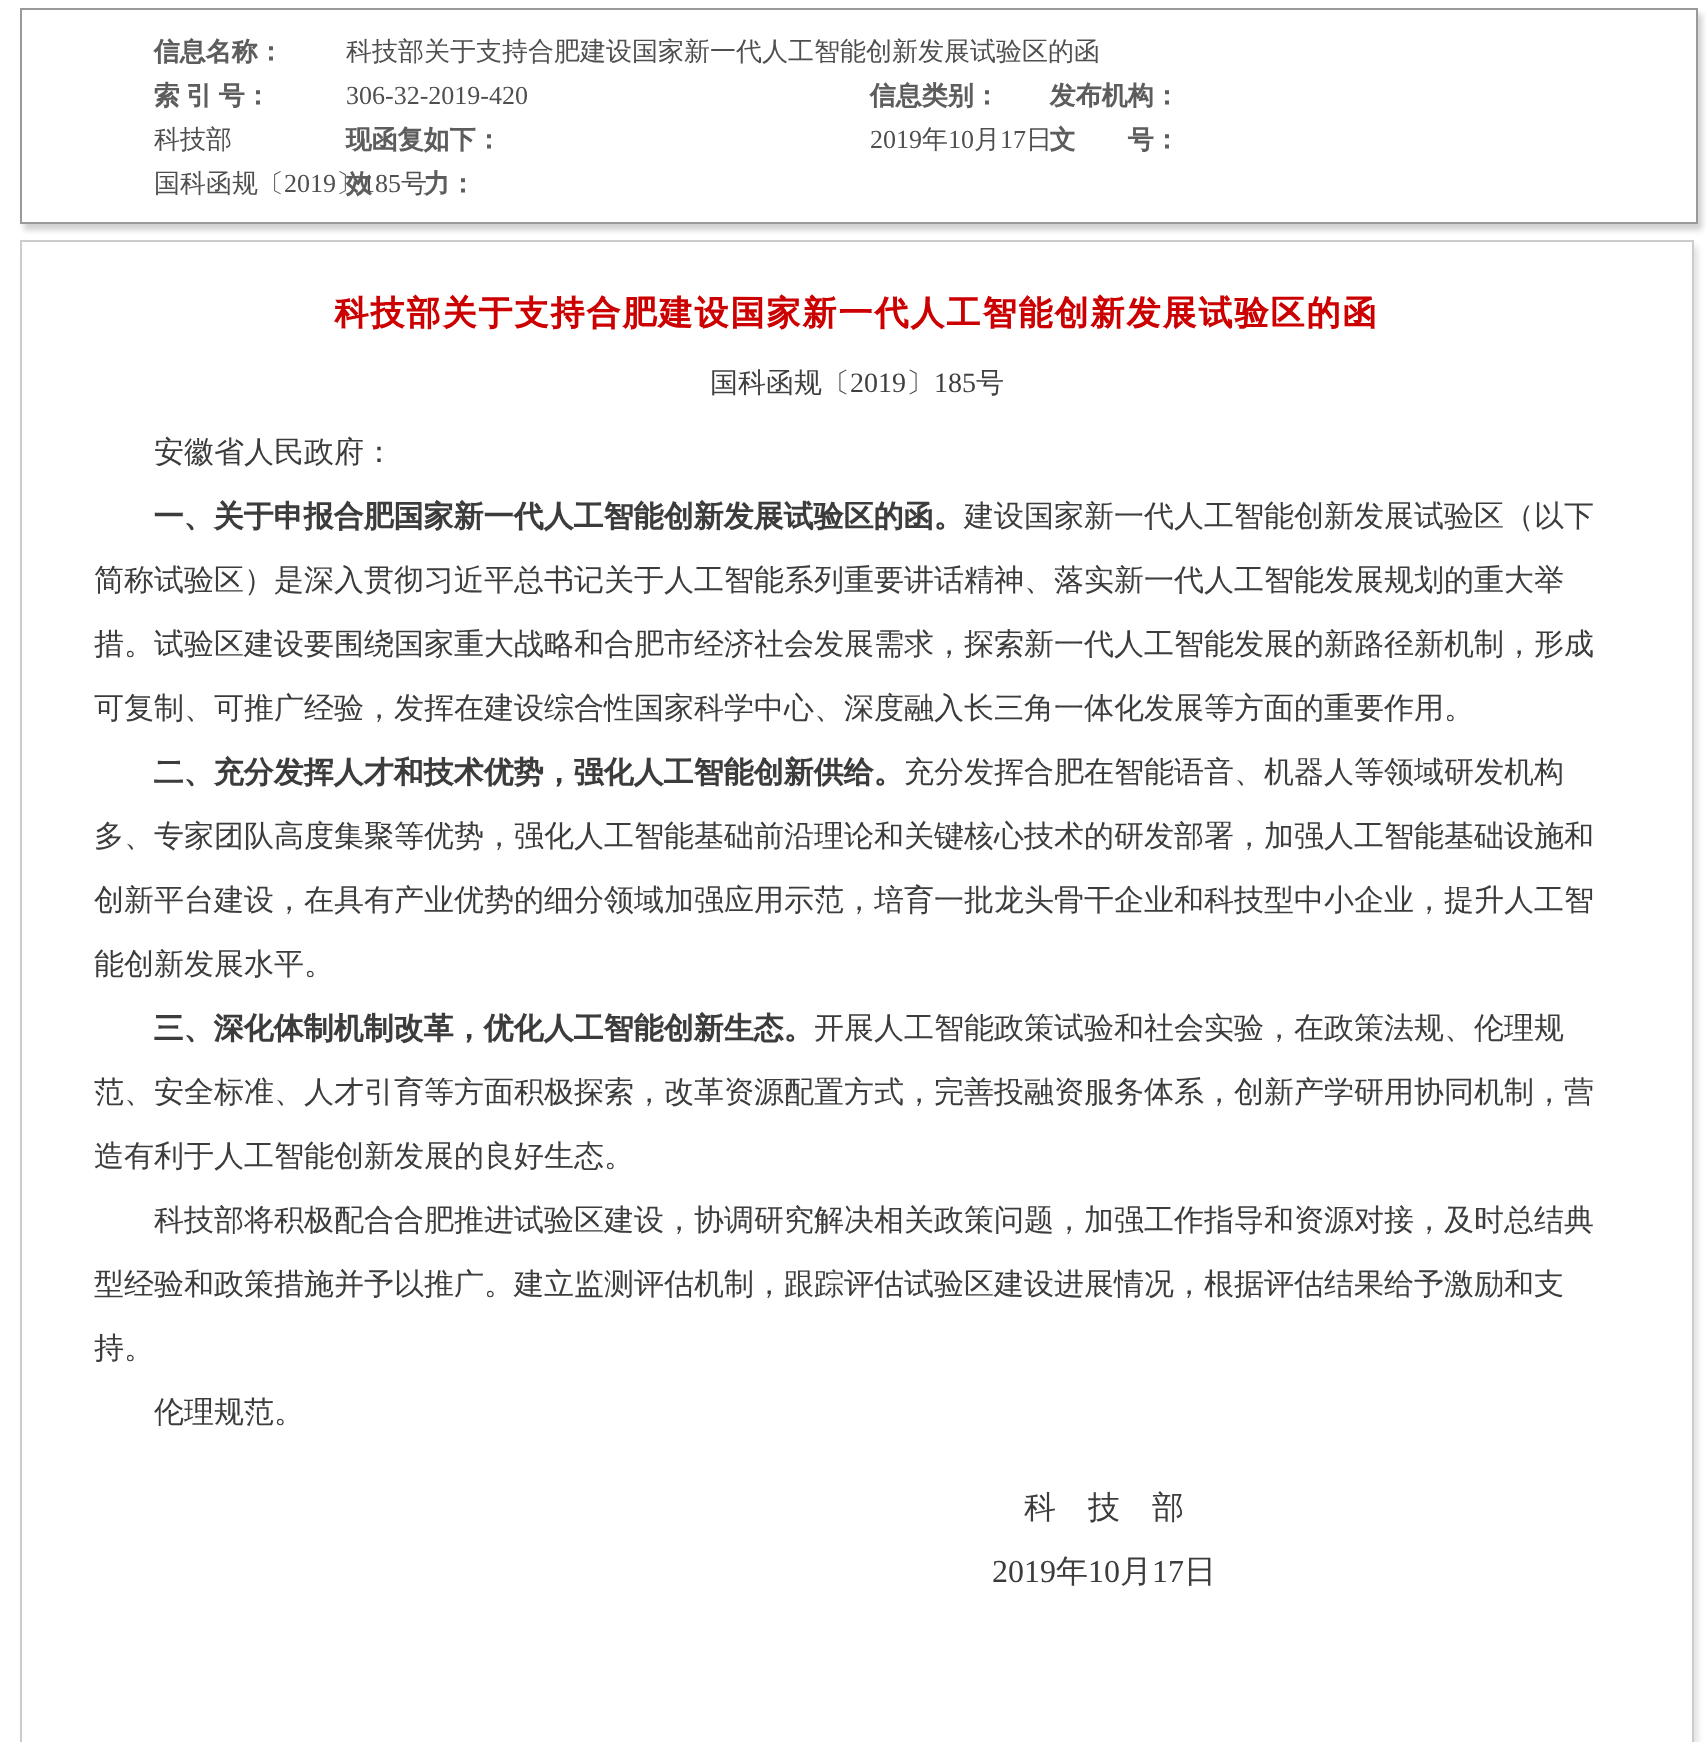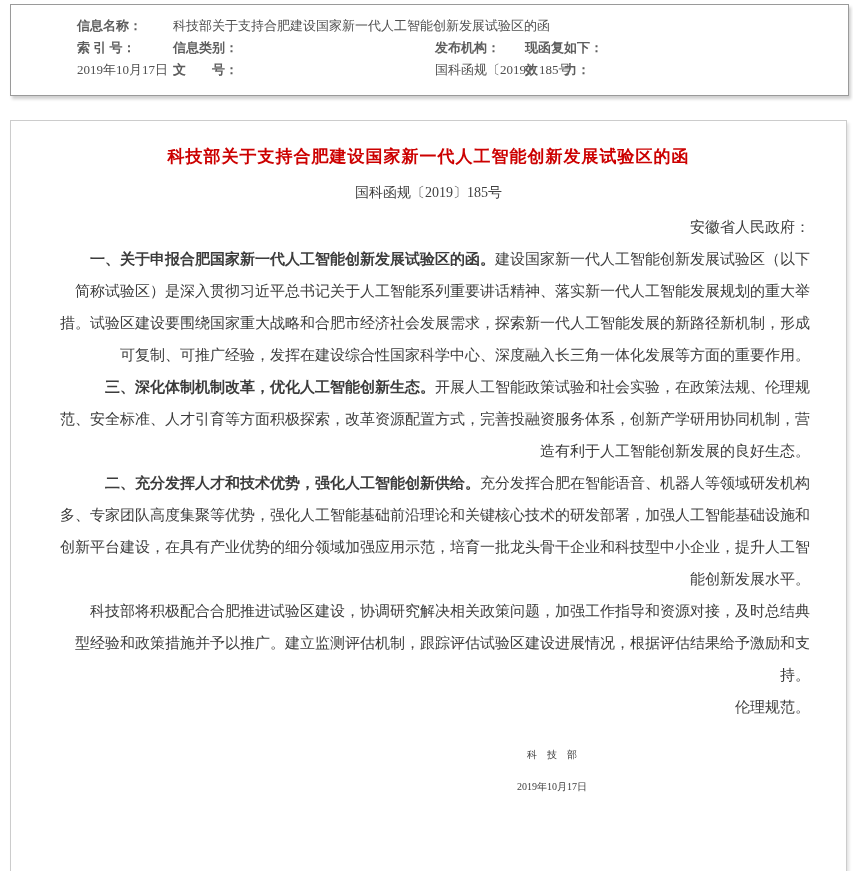--- a/index.html
+++ b/index.html
@@ -48,44 +48,46 @@
     letter-spacing: 1px;
   }
   .doc-number {
     text-align: center;
     font-size: 14px;
     line-height: 20px;
     margin-top: 14px;
     color: #3f3f3f;
   }
   .doc-body { margin-top: 8px; font-size: 15px; line-height: 32px; color: #3c3c3c; }
-  .doc-body p { text-indent: 2em; text-align: right; }
+  .doc-body p { text-indent: 2em; }
   .salutation { text-indent: 0; }
   .sec-lead { font-weight: bold; }
 
   .signature-block {
     margin-top: 16px;
     margin-left: 395px;
     width: 220px;
     text-align: center;
   }
-  .signature-block div { line-height: 32px; font-size: 10px; }
+  .signature-block div { line-height: 32px; font-size: 16px; }
 </style>
 </head>
 <body>
 
 <div class="info-panel">
 
   <span class="ilabel">信息名称：</span>
   <span class="ivalue span3">科技部关于支持合肥建设国家新一代人工智能创新发展试验区的函</span>
 
   <span class="ilabel">索 引 号：</span>
+  <span class="ivalue">306-32-2019-420</span>
   <span class="ilabel">信息类别：</span>
 
   <span class="ilabel">发布机构：</span>
+  <span class="ivalue">科技部</span>
   <span class="ilabel">现函复如下：</span>
   <span class="ivalue">2019年10月17日</span>
 
   <span class="ilabel">文　　号：</span>
   <span class="ivalue">国科函规〔2019〕185号</span>
   <span class="ilabel">效　　力：</span>
   <span class="ivalue"></span>
 </div>
 
 <div class="doc-panel">
@@ -94,23 +96,23 @@
 
   <div class="doc-number">国科函规〔2019〕185号</div>
 
   <div class="doc-body">
 
     <p class="salutation">安徽省人民政府：</p>
 
 
     <p><span class="sec-lead">一、关于申报合肥国家新一代人工智能创新发展试验区的函。</span><span>建设国家新一代人工智能创新发展试验区（以下简称试验区）是深入贯彻习近平总书记关于人工智能系列重要讲话精神、落实新一代人工智能发展规划的重大举措。试验区建设要围绕国家重大战略和合肥市经济社会发展需求，探索新一代人工智能发展的新路径新机制，形成可复制、可推广经验，发挥在建设综合性国家科学中心、深度融入长三角一体化发展等方面的重要作用。</span></p>
 
+    <p><span class="sec-lead">二、充分发挥人才和技术优势，强化人工智能创新供给。</span><span>充分发挥合肥在智能语音、机器人等领域研发机构多、专家团队高度集聚等优势，强化人工智能基础前沿理论和关键核心技术的研发部署，加强人工智能基础设施和创新平台建设，在具有产业优势的细分领域加强应用示范，培育一批龙头骨干企业和科技型中小企业，提升人工智能创新发展水平。</span></p>
+
     <p><span class="sec-lead">三、深化体制机制改革，优化人工智能创新生态。</span><span>开展人工智能政策试验和社会实验，在政策法规、伦理规范、安全标准、人才引育等方面积极探索，改革资源配置方式，完善投融资服务体系，创新产学研用协同机制，营造有利于人工智能创新发展的良好生态。</span></p>
-
-    <p><span class="sec-lead">二、充分发挥人才和技术优势，强化人工智能创新供给。</span><span>充分发挥合肥在智能语音、机器人等领域研发机构多、专家团队高度集聚等优势，强化人工智能基础前沿理论和关键核心技术的研发部署，加强人工智能基础设施和创新平台建设，在具有产业优势的细分领域加强应用示范，培育一批龙头骨干企业和科技型中小企业，提升人工智能创新发展水平。</span></p>
 
     <p>科技部将积极配合合肥推进试验区建设，协调研究解决相关政策问题，加强工作指导和资源对接，及时总结典型经验和政策措施并予以推广。建立监测评估机制，跟踪评估试验区建设进展情况，根据评估结果给予激励和支持。</p>
 
     <p>伦理规范。</p>
 
     <div class="signature-block">
       <div>科　技　部</div>
       <div>2019年10月17日</div>
     </div>
 

